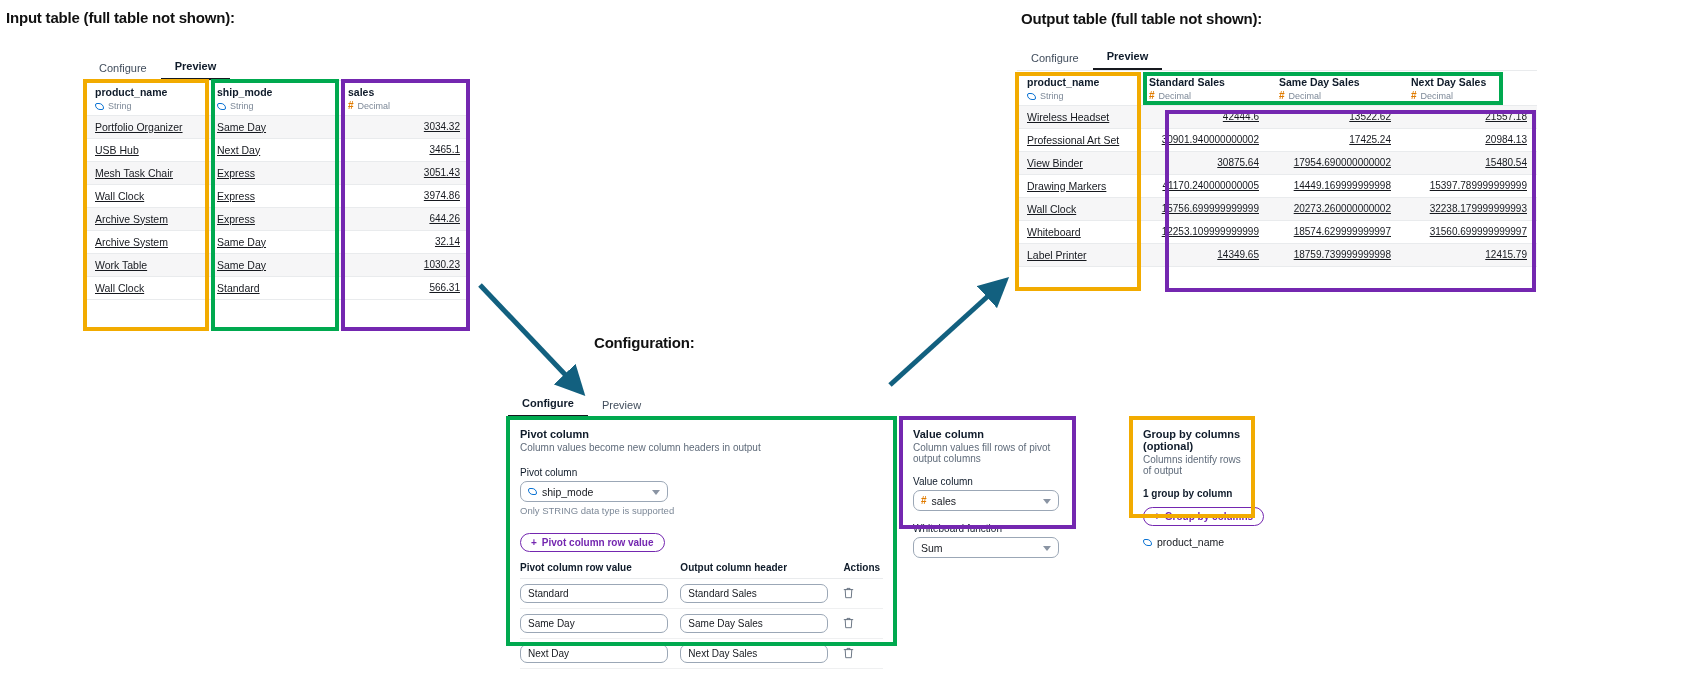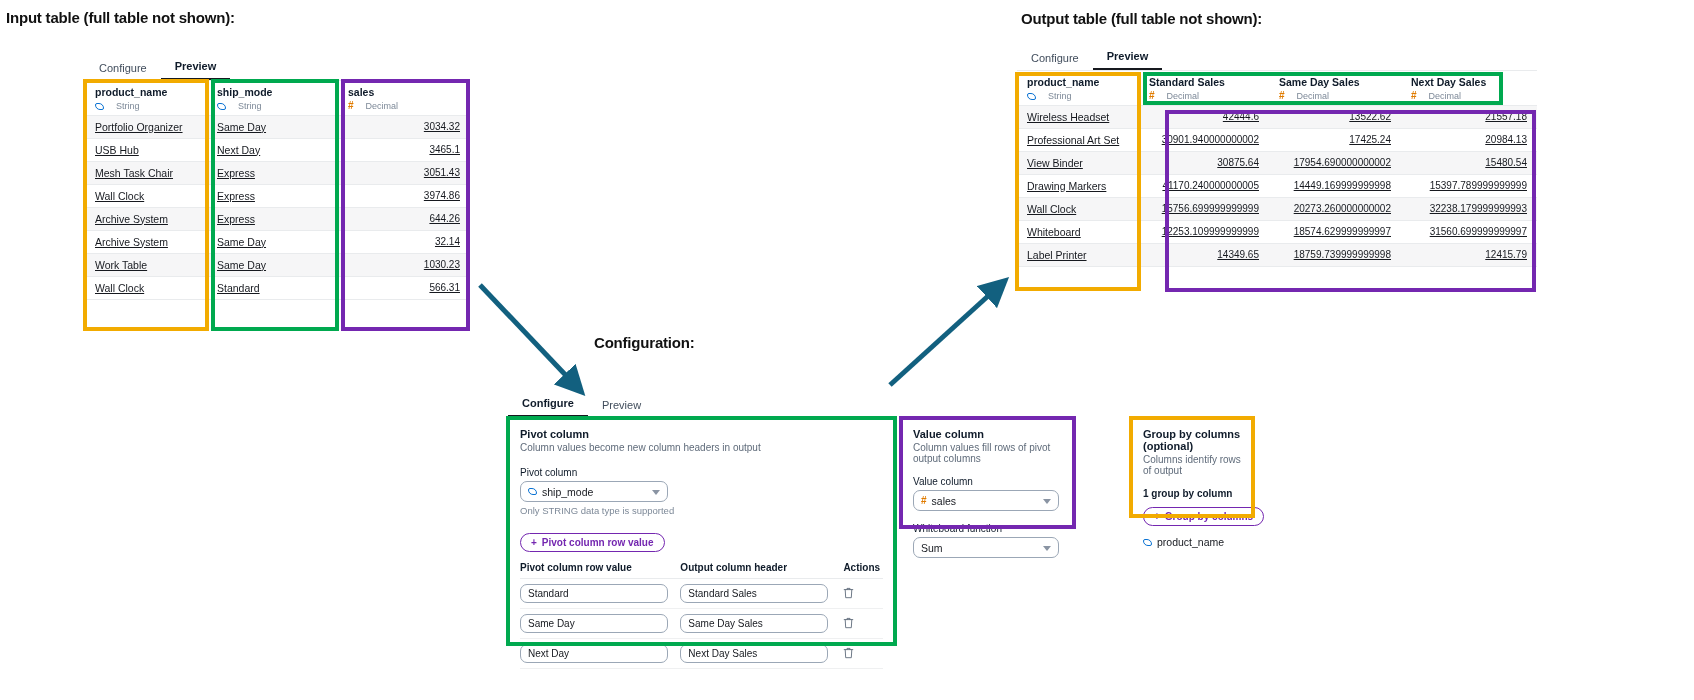--- a/index.html
+++ b/index.html
@@ -64,21 +64,21 @@
   }
   .tbl thead th {
     height: 34px;
     vertical-align: top;
     padding-top: 5px;
   }
   .tbl tbody td { height: 23px; text-decoration: underline; }
   .tbl tbody tr:nth-child(odd) td { background: #f6f6f7; }
   .tbl tbody tr:nth-child(even) td { background: #ffffff; }
   .colname { font-size: 10.5px; font-weight: bold; color: #0f1b2a; display:block; line-height: 13px;}
-  .coltype { font-size: 9px; color: #7d8998; display: flex; align-items: center; gap: 12px; margin-top: 2px;}
+  .coltype { font-size: 9px; color: #7d8998; display: flex; align-items: center; gap: 4px; margin-top: 2px;}
   .num { text-align: right !important; font-size: 10px; }
 
   .ic-str {
     display:inline-block; width: 9px; height: 7px;
     border: 1.4px solid #0972d3; border-radius: 2px 5px 2px 5px;
     flex: 0 0 auto;
   }
   .ic-dec {
     display:inline-block; color: #e07b00; font-weight: bold; font-size: 10px;
     line-height: 8px; flex: 0 0 auto;

